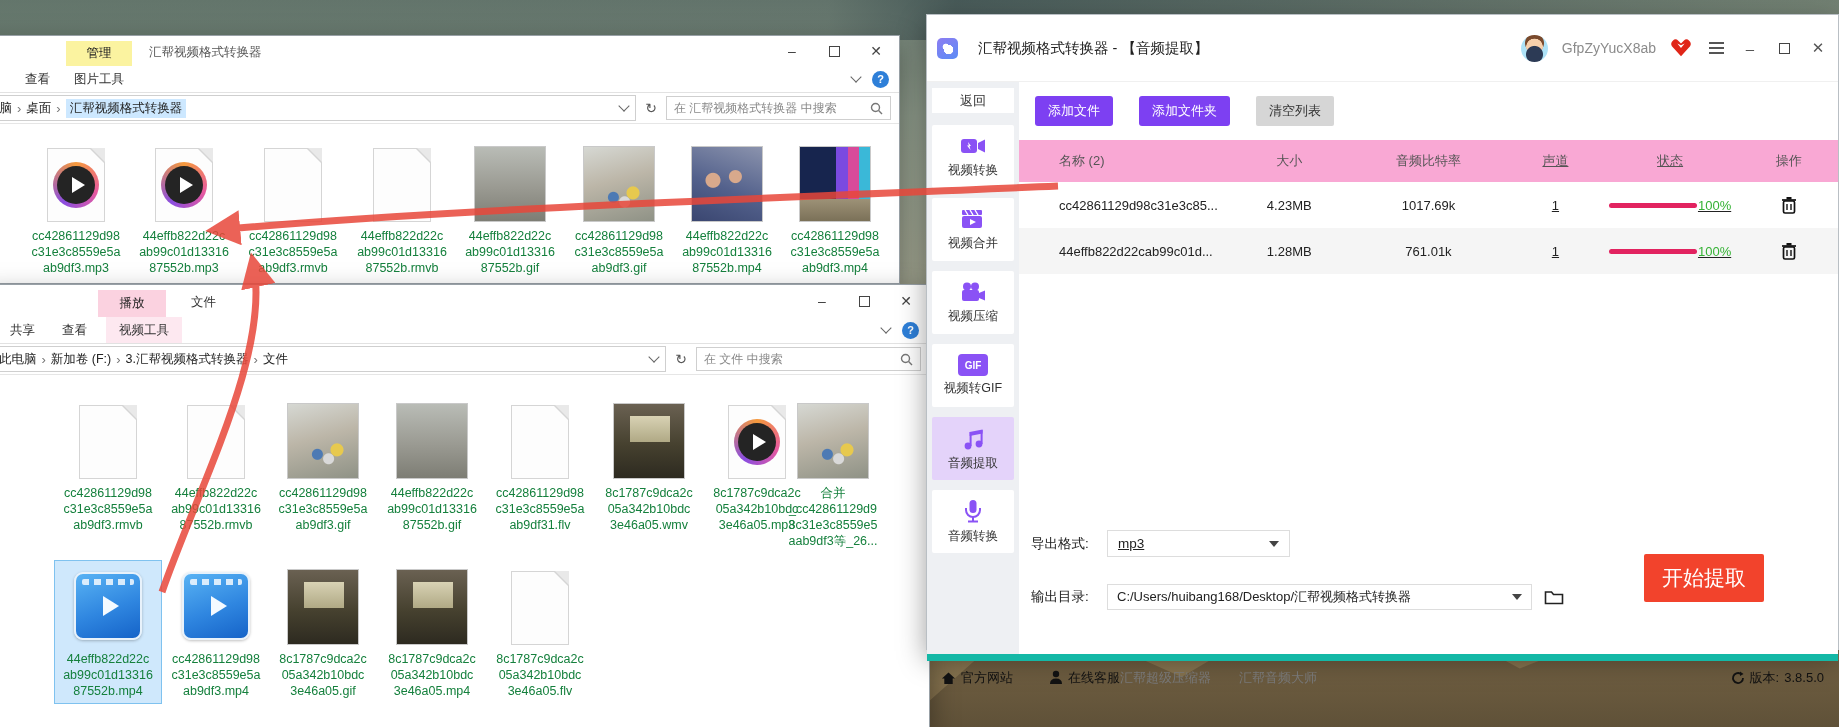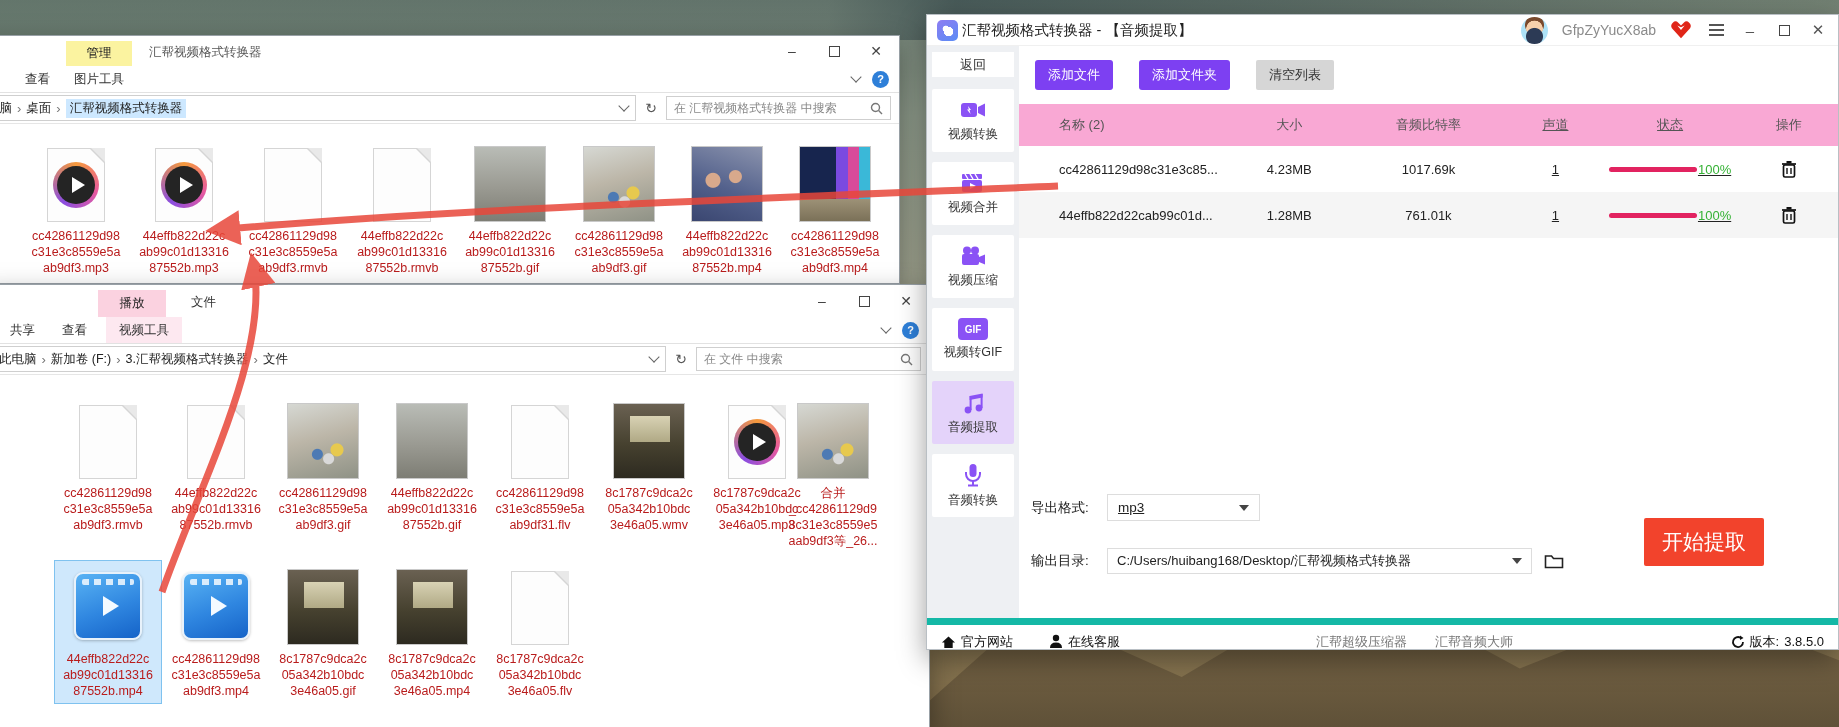--- a/index.html
+++ b/index.html
@@ -24,21 +24,21 @@
   .addrbox{flex:1;height:24px;border:1px solid #cfcfcf;display:flex;align-items:center;font-size:12.5px;color:#222;padding:0 7px;background:#fff;}
   .refresh{font-size:14px;color:#555;padding:0 3px;}
   .searchbox{width:225px;height:24px;border:1px solid #cfcfcf;display:flex;align-items:center;justify-content:space-between;font-size:12px;color:#888;padding:0 7px;box-sizing:border-box;}
   .ribbon{display:flex;align-items:center;height:26px;font-size:12.5px;color:#333;border-bottom:1px solid #e2e2e2;position:relative;}
   .rtab{padding:0 10px;}
   .ribbon-right{position:absolute;right:10px;display:flex;align-items:center;gap:12px;}
 
   
   .tile{position:absolute;width:106px;text-align:center;}
   .tile .ic{height:84px;display:flex;align-items:flex-end;justify-content:center;margin-bottom:6px;}
-  .tile .lbl{font-size:12.5px;line-height:16px;color:#b91c1c;white-space:pre-line;}
+  .tile .lbl{font-size:12.5px;line-height:16px;color:#15803d;white-space:pre-line;}
   .tile.sel{background:#cfe8fc;outline:1px solid #7fc2ef;padding-bottom:4px;}
   .fico.doc{width:58px;height:74px;background:#fdfdfd;border:1px solid #d5d5d5;position:relative;box-sizing:border-box;}
   .fico.doc::after{content:"";position:absolute;top:-1px;right:-1px;border-style:solid;border-width:0 14px 14px 0;border-color:transparent #e9e9e9 transparent transparent;filter:drop-shadow(-1px 1px 0 #d5d5d5);}
   .fico.mp3{width:58px;height:74px;background:#fdfdfd;border:1px solid #d5d5d5;position:relative;box-sizing:border-box;display:flex;align-items:center;justify-content:center;}
   .fico.mp3::after{content:"";position:absolute;top:-1px;right:-1px;border-style:solid;border-width:0 14px 14px 0;border-color:transparent #e9e9e9 transparent transparent;filter:drop-shadow(-1px 1px 0 #d5d5d5);}
   .ring{width:46px;height:46px;border-radius:50%;background:conic-gradient(#f59a3c,#e85a9e 30%,#8a4de0 60%,#f59a3c);display:flex;align-items:center;justify-content:center;}
   .ring .core{width:38px;height:38px;border-radius:50%;background:#242424;display:flex;align-items:center;justify-content:center;}
   .tri{width:0;height:0;border-left:13px solid #fff;border-top:8px solid transparent;border-bottom:8px solid transparent;margin-left:4px;}
   .fico.thumb{width:72px;height:76px;border:1px solid #c9c9c9;box-sizing:border-box;position:relative;}
   .t-bottles{background:radial-gradient(circle at 70% 62%,#e7c94e 0 6px,transparent 7px),radial-gradient(circle at 42% 68%,#4d7ab4 0 5px,transparent 6px),radial-gradient(circle at 58% 74%,#d9d9d9 0 5px,transparent 6px),linear-gradient(165deg,#d6d8d3 0%,#bcb6a8 45%,#8f9286 100%);}
@@ -70,21 +70,21 @@
   .win2 .wbtn{height:32px;}
   .win2 .ribbon .rtab.t-share{position:absolute;left:17px;}
   .win2 .ribbon .rtab.t-view{position:absolute;left:69px;}
   .win2 .ribbon .rtab.t-vtools{position:absolute;left:123px;width:76px;text-align:center;background:#fde8f0;padding:0;height:26px;line-height:26px;}
   .win2 .files{position:relative;height:352px;}
   .win2 .tile.r1{top:20px;}
   .win2 .tile.r2{top:186px;}
 
   
   .app{left:926px;top:14px;width:913px;height:636px;z-index:30;border:1px solid #b9bfc4;}
-  .app-title{height:30px;display:flex;align-items:center;padding:0 10px;gap:4px;border-bottom:1px solid #f0f0f0;}
+  .app-title{height:30px;display:flex;align-items:center;padding:18px 10px;gap:20px;border-bottom:1px solid #f0f0f0;}
   .app-ico{width:21px;height:21px;border-radius:5px;background:linear-gradient(150deg,#8d7df2,#5b8cf5);display:flex;align-items:center;justify-content:center;}
   .app-ico span{width:11px;height:11px;background:radial-gradient(circle at 35% 35%,#fff 0 3px,transparent 3.5px),radial-gradient(circle at 60% 60%,#fff 0 4.5px,transparent 5px);}
   .app-title .t{font-size:14.5px;color:#222;}
   .app-right{margin-left:auto;display:flex;align-items:center;gap:14px;}
   .avatar{width:27px;height:27px;border-radius:50%;background:radial-gradient(circle at 50% 72%,#2c3a55 0 8px,transparent 9px),radial-gradient(circle at 50% 44%,#f6d0ac 0 8px,transparent 8.5px),radial-gradient(circle at 50% 30%,#7a4a2d 0 9px,transparent 10px),#ade2f7;}
   .uname{font-size:14px;color:#8b8b8b;}
   .abtn{width:20px;display:flex;align-items:center;justify-content:center;color:#555;font-size:15px;}
   .hamb{display:inline-block;width:15px;}
   .hamb i{display:block;height:2px;background:#555;margin:3px 0;}
   .app-body{display:flex;height:572px;}
@@ -106,21 +106,21 @@
   .c-size{width:14%;}
   .c-rate{width:20%;}
   .c-chan{width:11%;text-decoration:underline;}
   .c-stat{width:17%;display:flex;align-items:center;justify-content:center;text-decoration:underline;}
   .c-act{width:12%;display:flex;align-items:center;justify-content:center;}
   .pbar{width:88px;height:5px;background:#e22360;border-radius:3px;}
   .pct{color:#35b235;font-size:13px;margin-left:1px;}
   .export{position:absolute;left:12px;bottom:44px;font-size:13.5px;color:#222;}
   .exrow{display:flex;align-items:center;margin-top:27px;}
   .exrow .lab{width:76px;}
-  .selbox{width:153px;height:27px;border:1px solid #ddd;display:flex;align-items:center;justify-content:space-between;padding:0 10px;box-sizing:border-box;text-decoration:underline;}
+  .selbox{width:183px;height:27px;border:1px solid #ddd;display:flex;align-items:center;justify-content:space-between;padding:0 10px;box-sizing:border-box;text-decoration:underline;}
   .pathbox{width:425px;height:26px;border:1px solid #ddd;display:flex;align-items:center;justify-content:space-between;padding:0 9px;box-sizing:border-box;font-size:13px;}
   .caret{width:0;height:0;border-left:5px solid transparent;border-right:5px solid transparent;border-top:6px solid #444;}
   .start-btn{position:absolute;right:74px;bottom:52px;width:120px;height:48px;background:#f2432c;color:#fff;font-size:21px;display:flex;align-items:center;justify-content:center;border-radius:2px;}
   .folder-ic{margin-left:12px;display:flex;align-items:center;}
   .app-foot{height:33px;border-top:7px solid #14b8a6;display:flex;align-items:center;font-size:13px;color:#111;padding:0 14px;}
   .footitem{display:flex;align-items:center;gap:5px;}
   .footlink{color:#777;}
   .vers{margin-left:auto;display:flex;align-items:center;gap:5px;}
 
   .arrows{position:absolute;left:0;top:0;z-index:60;pointer-events:none;}
@@ -574,21 +574,21 @@
         </svg>
       <span>官方网站</span>
     </span>
     <span class="footitem" style="margin-left:36px">
       <svg width="14" height="15" viewBox="0 0 14 15">
           <circle cx="7" cy="4" r="3.2" fill="#111"></circle>
           <path d="M1 14 Q1 8.5 7 8.5 Q13 8.5 13 14 Z" fill="#111"></path>
         </svg>
       <span>在线客服</span>
     </span>
-    <span class="footlink" style="margin-left:196px">汇帮超级压缩器</span>
+    <span class="footlink" style="">汇帮超级压缩器</span>
     <span class="footlink" style="margin-left:28px">汇帮音频大师</span>
     <span class="vers">
       <svg width="14" height="14" viewBox="0 0 14 14">
           <path d="M12 7 A5 5 0 1 1 9.5 2.7" fill="none" stroke="#111" stroke-width="1.8"></path>
           <path d="M9 0.5 L12.5 3 L9 5 Z" fill="#111"></path>
         </svg>
       <span>版本:</span>
       <span>3.8.5.0</span>
     </span>
   </div>

